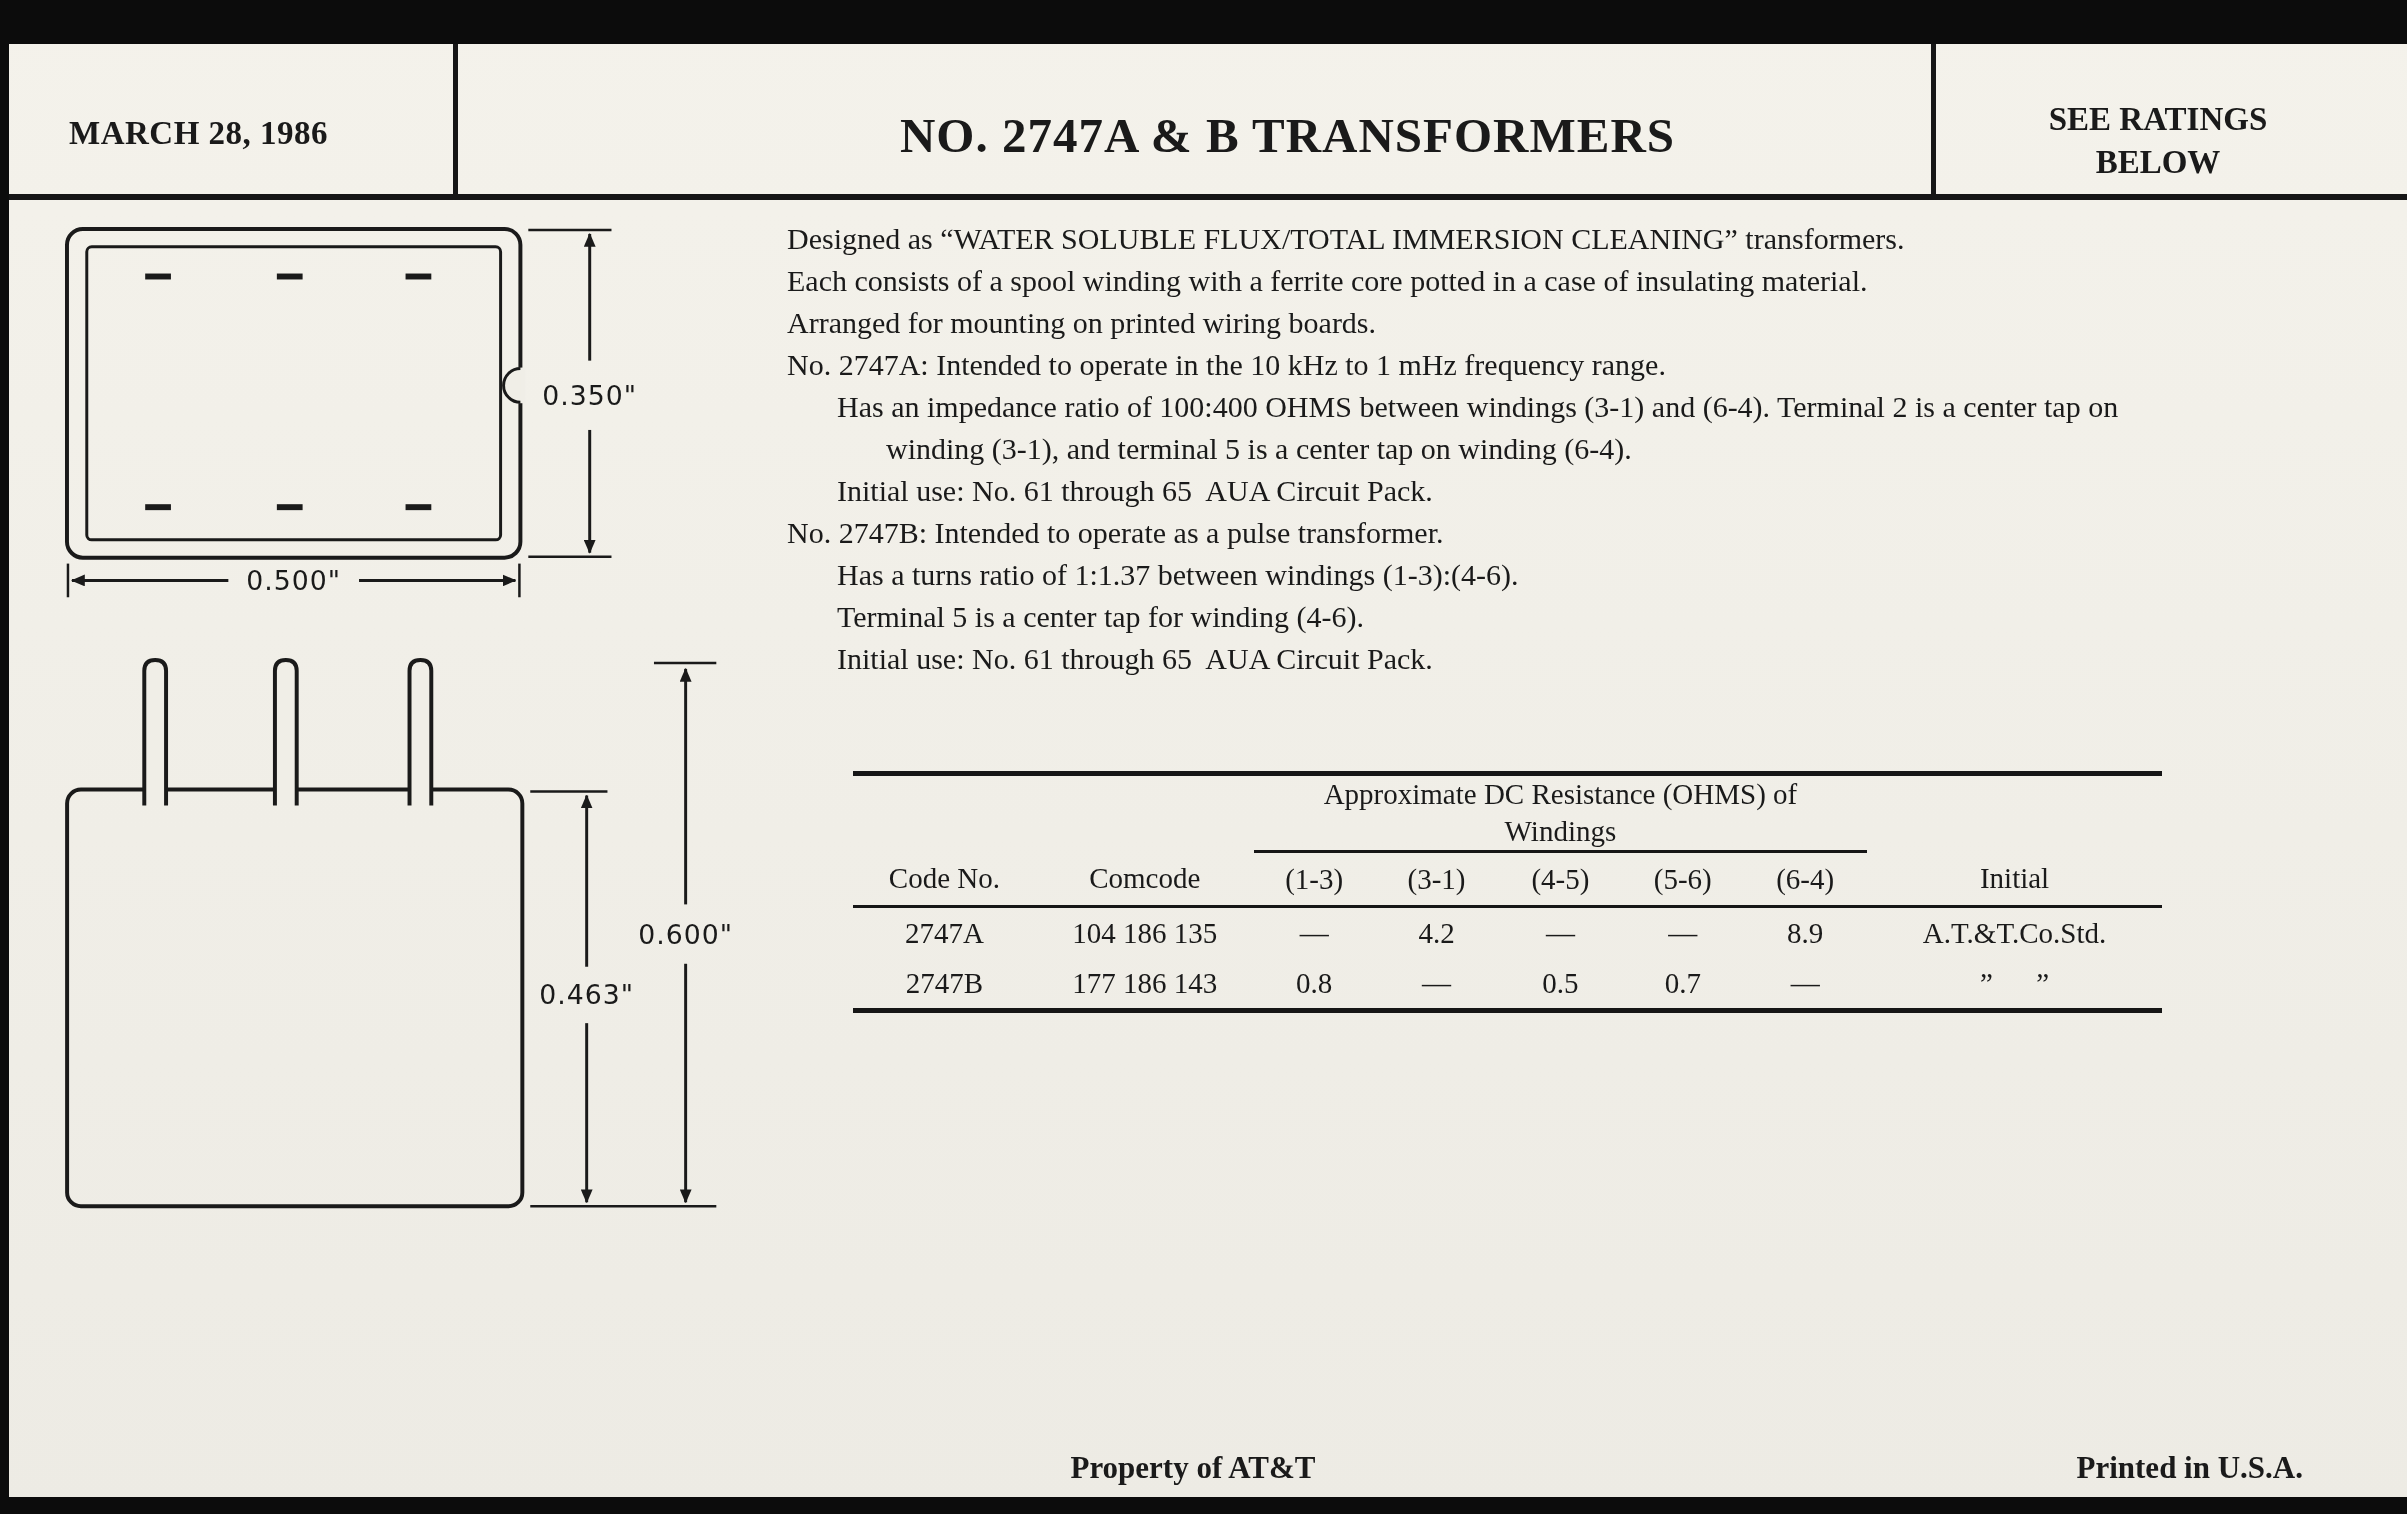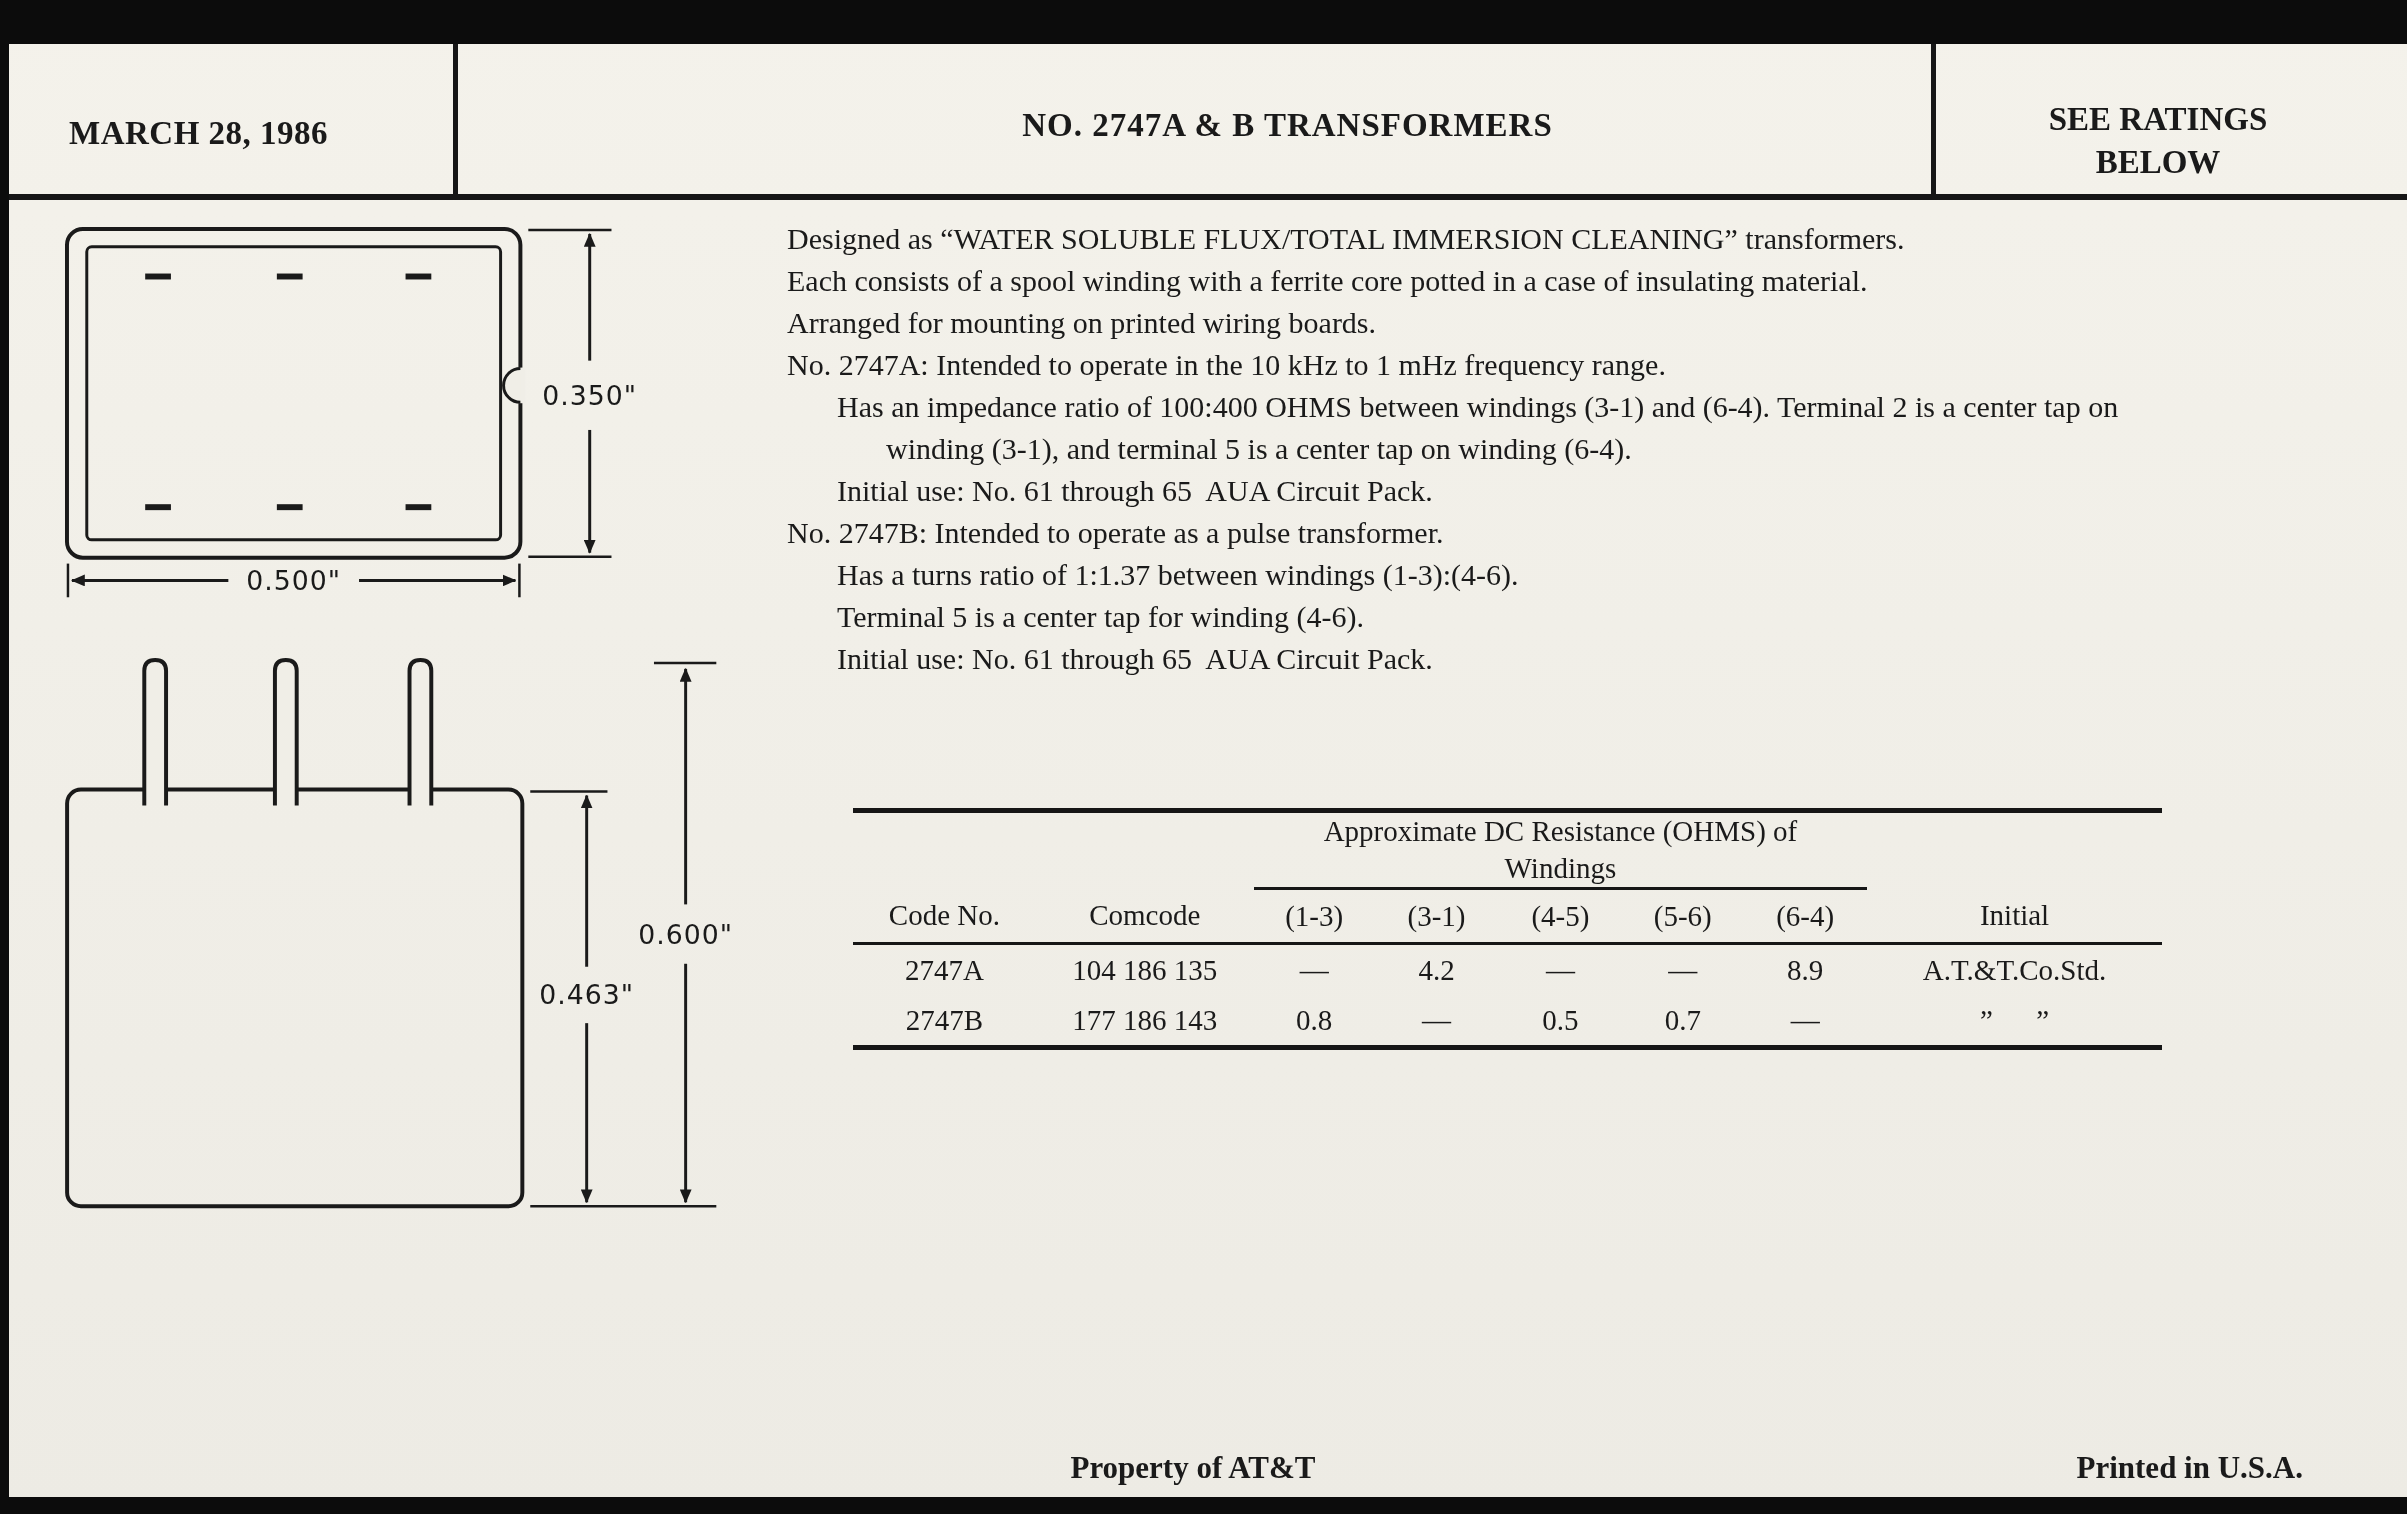--- a/index.html
+++ b/index.html
@@ -9,21 +9,21 @@
           background:linear-gradient(180deg,#f4f2eb 0%, #f0eee7 55%, #edebe4 100%);padding-left:8px; }
 
   .scan-bar-top    { position:absolute; top:0; left:0; width:2408px; height:44px; background:#0c0c0c; }
   .scan-bar-left   { position:absolute; top:44px; left:0; width:9px; height:1471px; background:#0c0c0c; }
   .scan-bar-bottom { position:absolute; top:1497px; left:0; width:2408px; height:18px; background:#0c0c0c; }
 
   
   .hdr-date { position:absolute; left:69px; top:115px; font-size:33px; font-weight:bold; letter-spacing:0.5px; }
   .hdr-divider-1 { position:absolute; left:453px; top:44px; width:5px; height:151px; background:#161616; }
   .hdr-title { position:absolute; left:458px; top:107px; width:1659px; text-align:center;
-               font-size:33px; font-weight:bold; letter-spacing:1px; }
+               font-size:49px; font-weight:bold; letter-spacing:1px; }
   .hdr-divider-2 { position:absolute; left:1931px; top:44px; width:5px; height:151px; background:#161616; }
   .hdr-ratings { position:absolute; left:1935px; top:98px; width:446px; text-align:center;
                  font-size:33px; font-weight:bold; line-height:43px; }
   .hdr-rule { position:absolute; left:9px; top:194px; width:2399px; height:6px; background:#161616; }
 
   
   .topview-svg  { position:absolute; left:65px; top:227px; }
   .sideview-svg { position:absolute; left:65px; top:655px; }
   .dim-label { font-family:"DejaVu Sans", sans-serif; font-size:27px; fill:#1a1a1a; letter-spacing:1px; }
 
@@ -31,21 +31,21 @@
   .description { position:absolute; left:787px; top:218px; width:1604px;
                  font-size:30px; line-height:42px; }
   .desc-line { white-space:pre; }
   .indent-0 { padding-left:0; }
   .indent-1 { padding-left:50px; }
   .indent-2 { padding-left:99px; }
 
   
   .table-wrap { position:absolute; left:853px; top:771px; }
   .ratings-table { border-collapse:collapse; width:1309px; font-size:29px;
-                   border-top:5px solid #161616; border-bottom:5px solid #161616;margin-top:37px; }
+                   border-top:5px solid #161616; border-bottom:5px solid #161616; }
   .ratings-table th, .ratings-table td { font-weight:normal; text-align:center; padding:0; }
   .ratings-table .no-border { border:none; }
   .group-th { border-bottom:3px solid #161616; padding:8px 0 8px; line-height:37px; }
   .cols-row th { border-bottom:3px solid #161616; height:55px; vertical-align:middle; }
   .ratings-table tbody td { height:52px; vertical-align:middle; white-space:pre; }
   .col-code { width:183px; } .col-comcode { width:218px; }
   .col-r1 { width:121px; } .col-r2 { width:124px; } .col-r3 { width:124px; }
   .col-r4 { width:121px; } .col-r5 { width:124px; } .col-rating { width:295px; }
 
   

